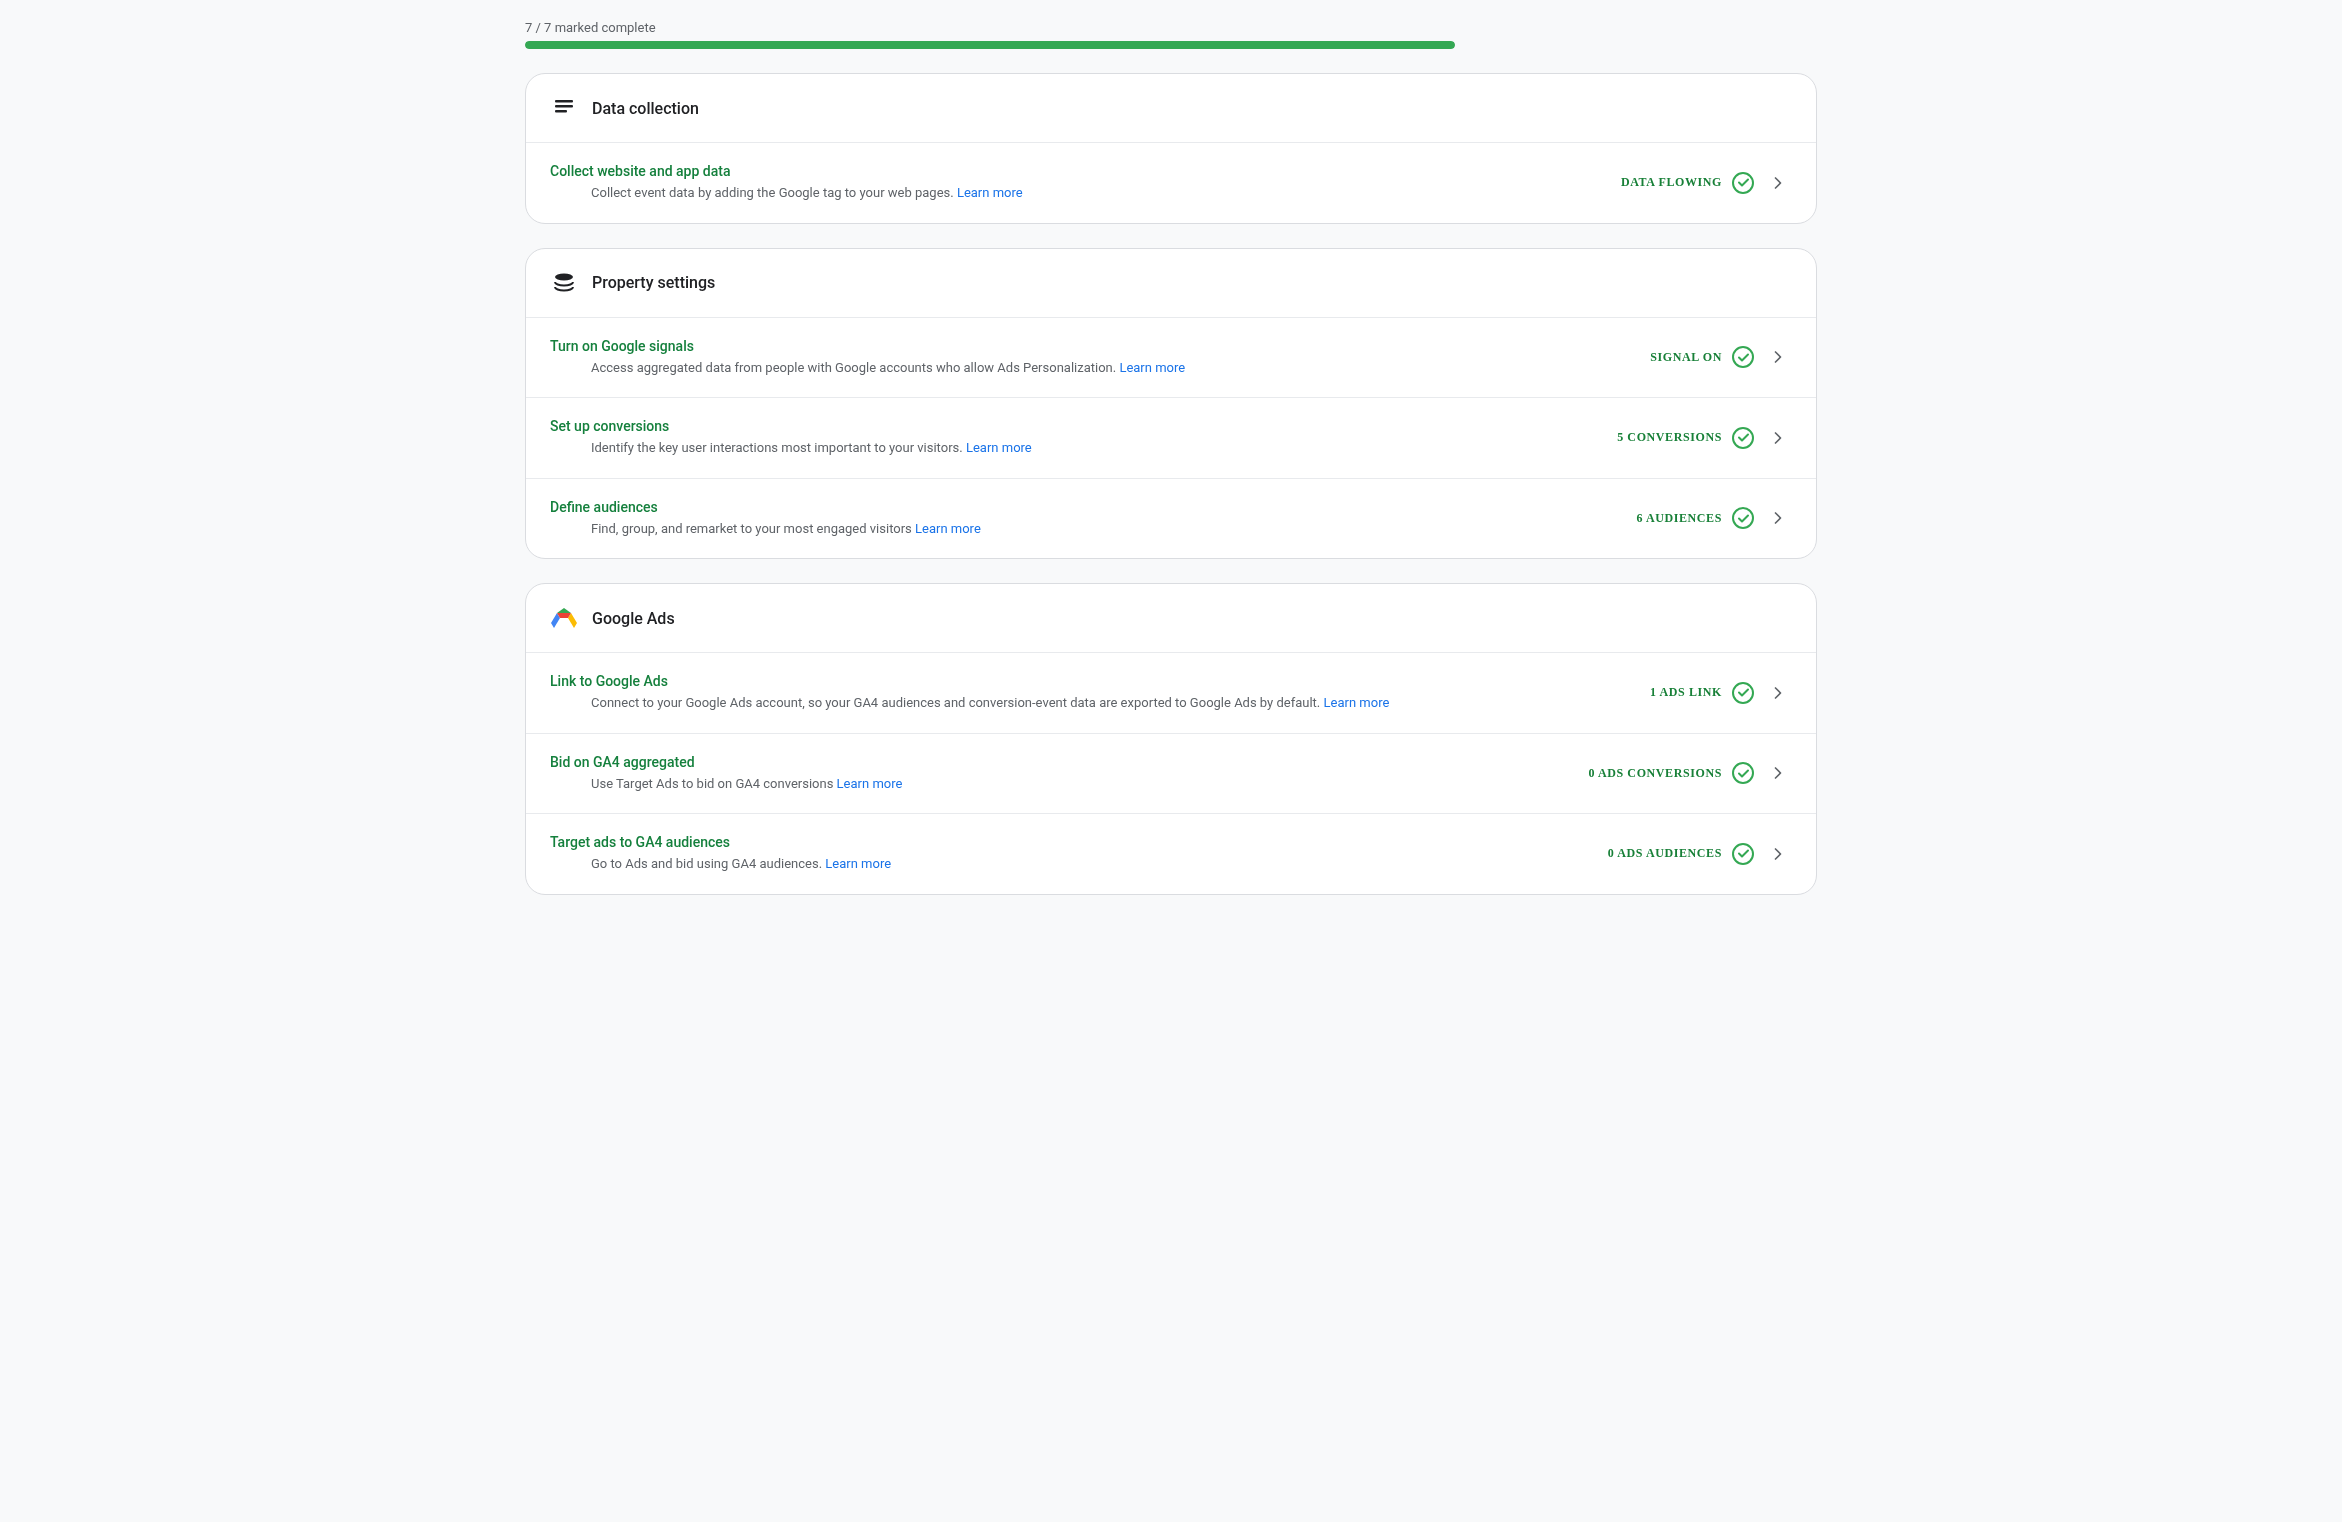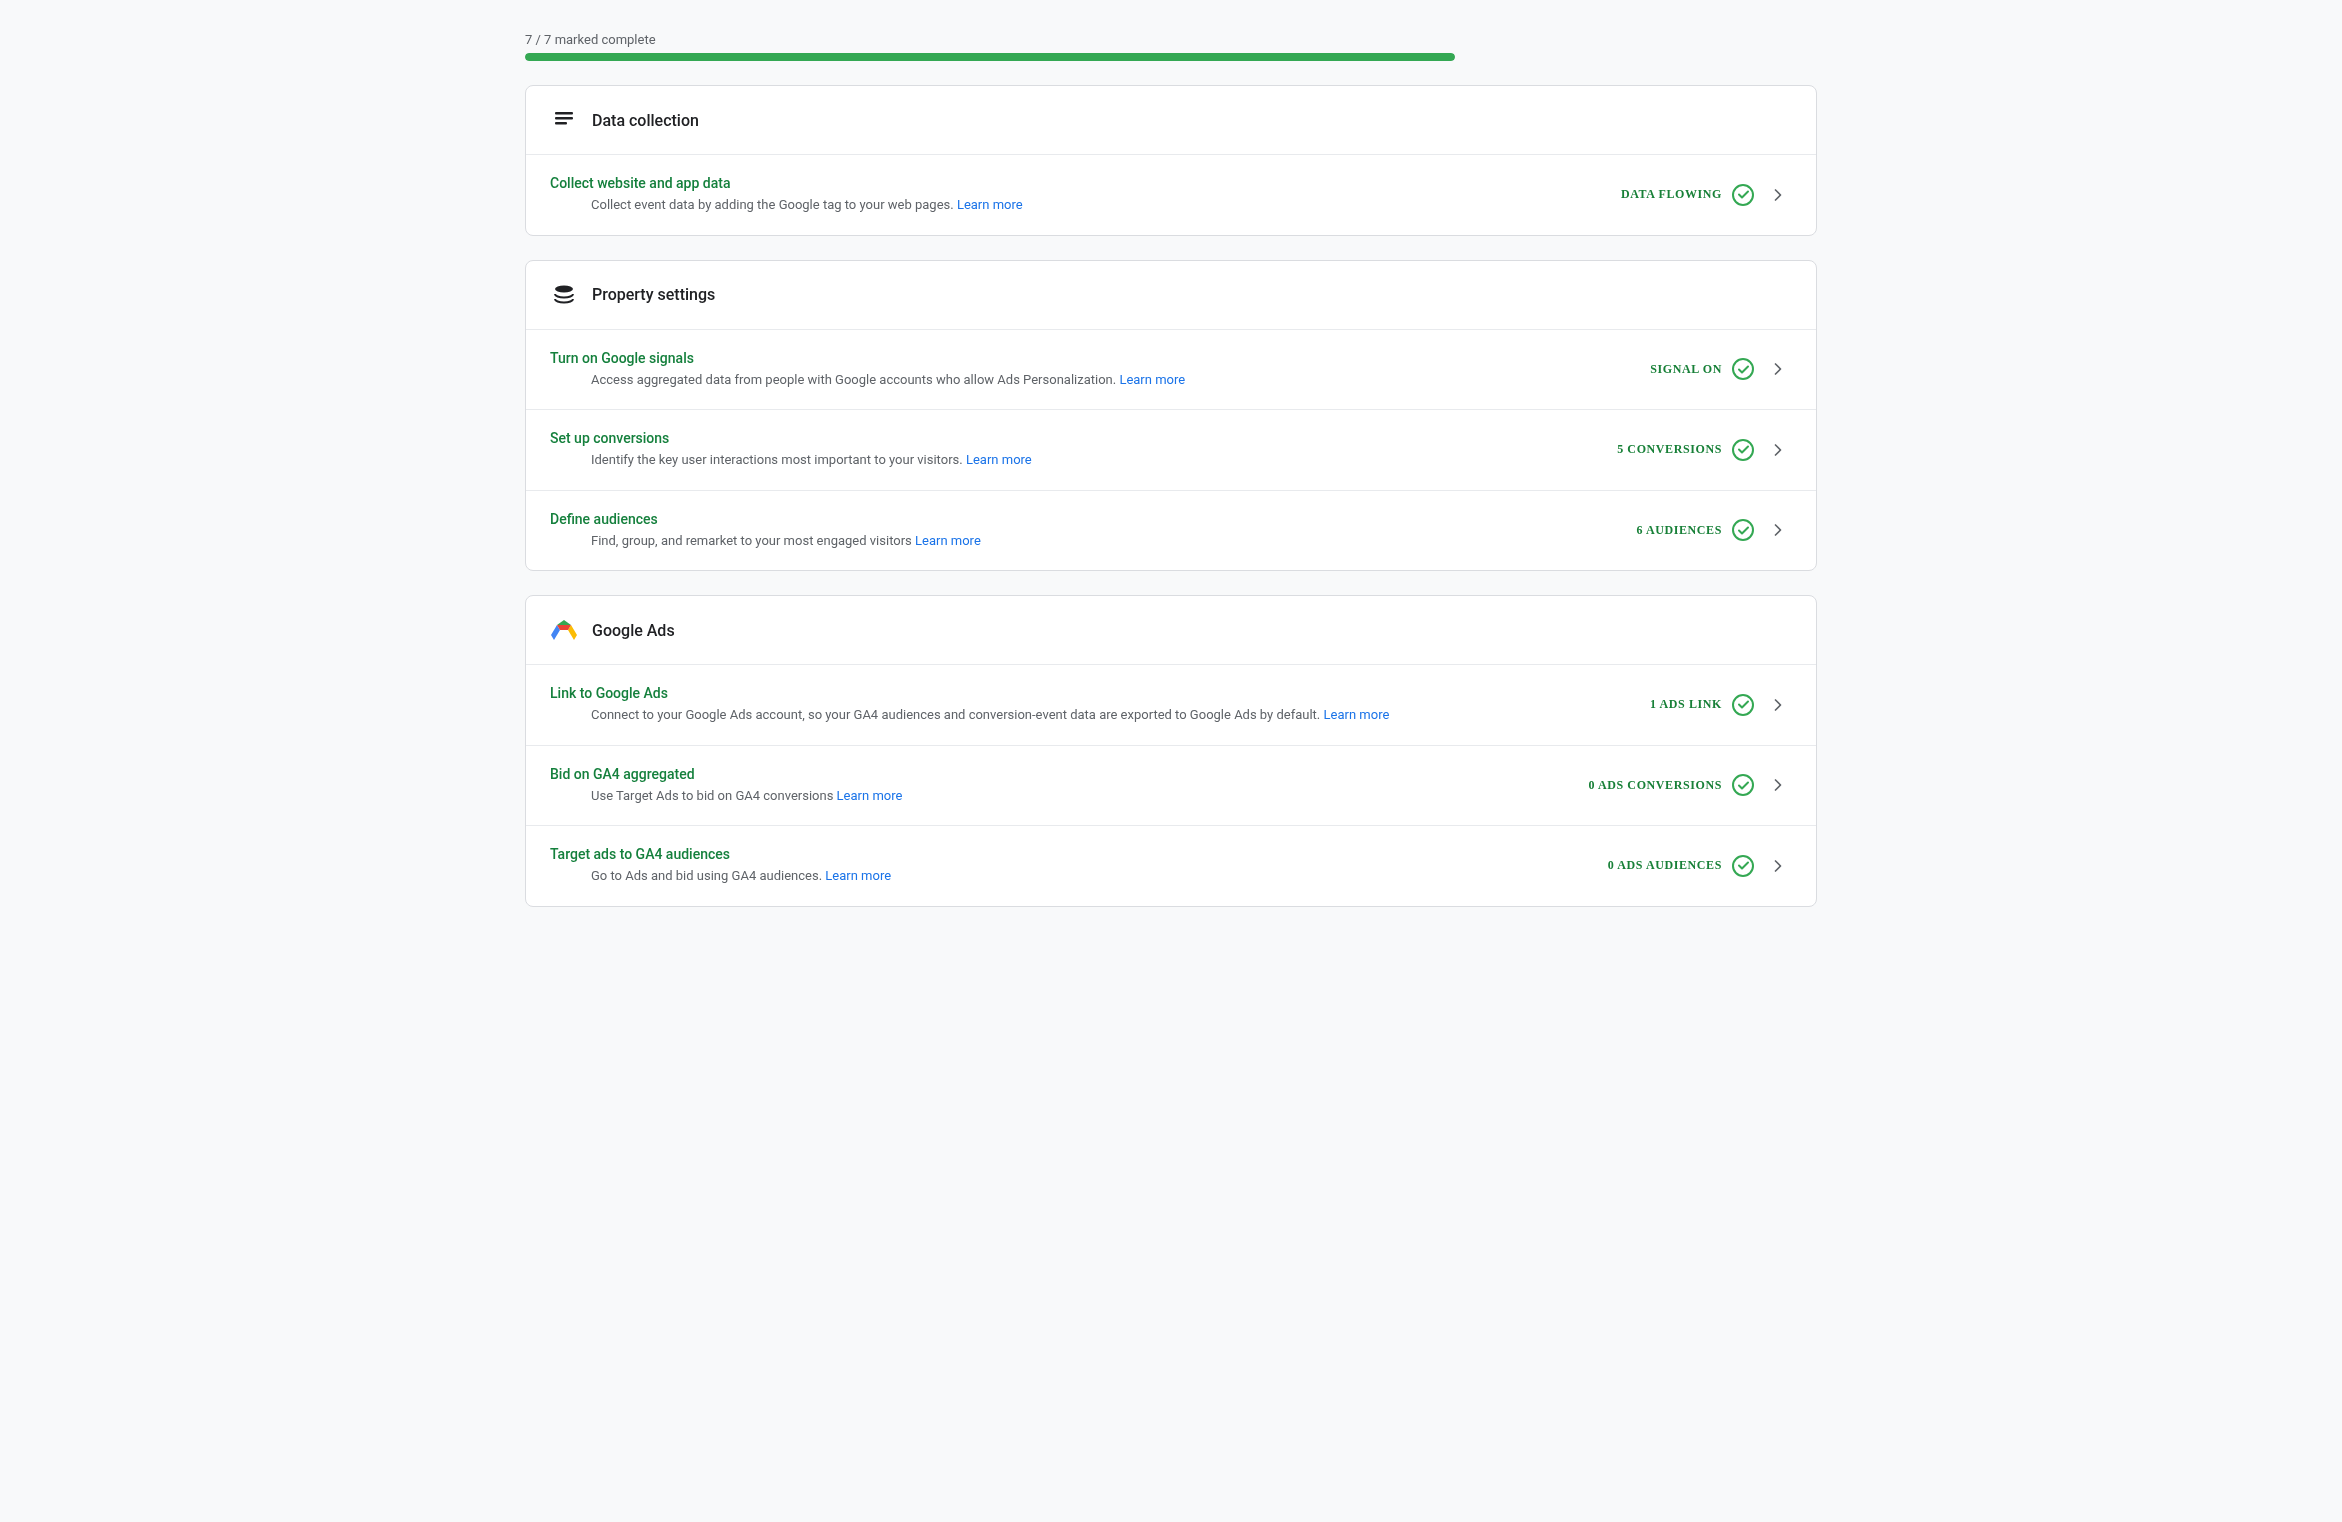--- a/index.html
+++ b/index.html
@@ -5,21 +5,21 @@
     * { box-sizing: border-box; margin: 0; padding: 0; }
     body {
       font-family: 'Google Sans', Roboto, Arial, sans-serif;
       background: #f8f9fa;
       color: #202124;
       font-size: 14px;
     }
     .page-wrapper {
       max-width: 1340px;
       margin: 0 auto;
-      padding: 32px 24px 40px;
+      padding: 20px 24px 40px;
     }
     .progress-section {
       margin-bottom: 24px;
     }
     .progress-label {
       font-size: 13px;
       color: #5f6368;
       margin-bottom: 6px;
     }
     .progress-bar-bg {
@@ -32,21 +32,21 @@
     .progress-bar-fill {
       height: 100%;
       background: #34a853;
       border-radius: 4px;
       width: 100%;
     }
 
     .card {
       background: #fff;
       border: 1px solid #dadce0;
-      border-radius: 8px;
+      border-radius: 20px;
       margin-bottom: 24px;
       overflow: hidden;
     }
     .card-header {
       display: flex;
       align-items: center;
       padding: 20px 24px;
       border-bottom: 1px solid #e8eaed;
       gap: 14px;
     }

